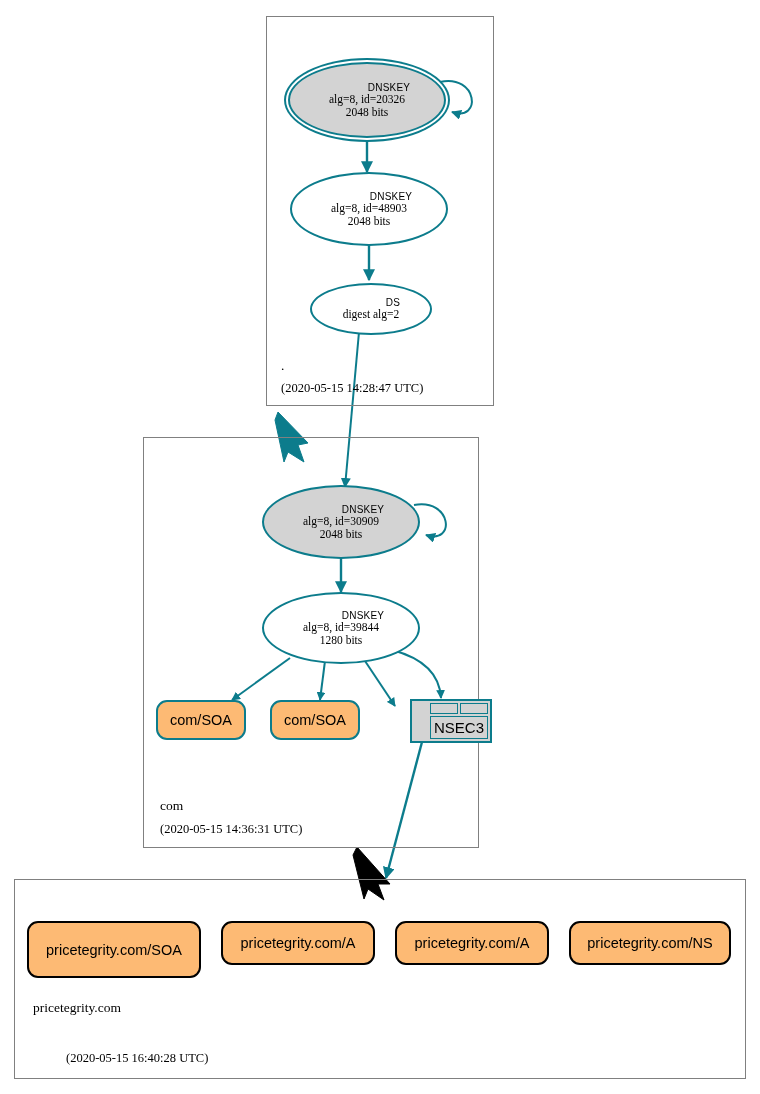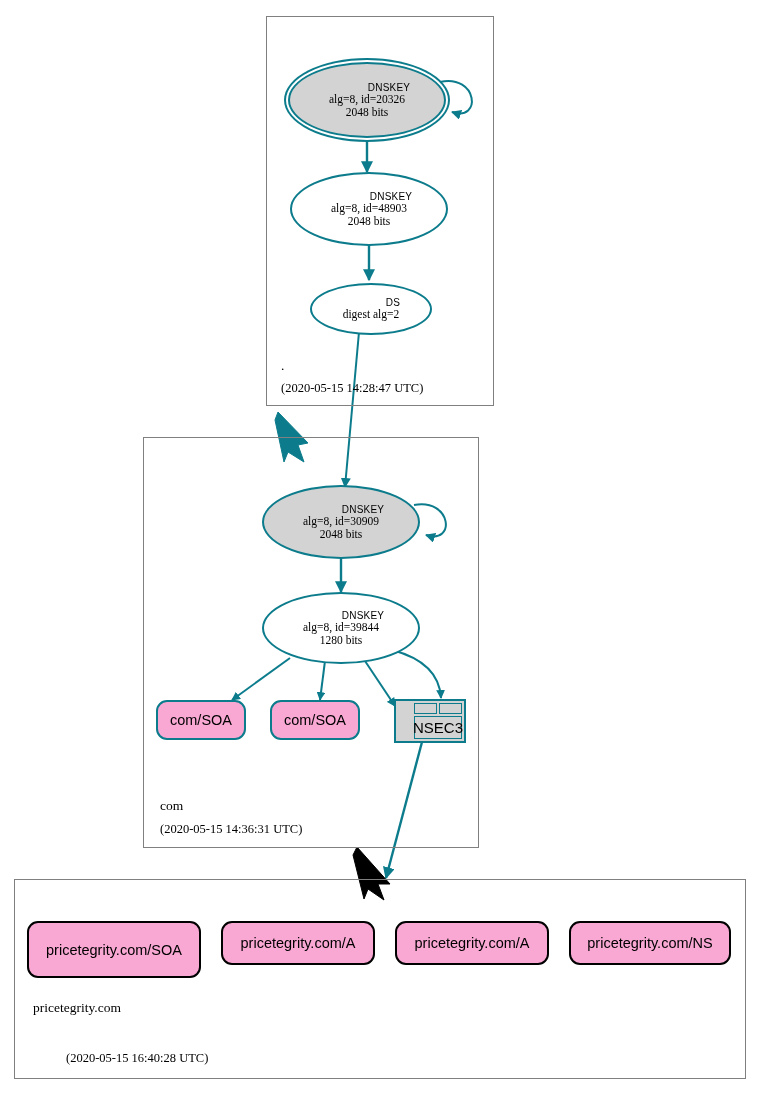--- a/index.html
+++ b/index.html
@@ -66,21 +66,21 @@
   .n-sub {
     font-family: "Liberation Serif", serif;
     font-size: 11.5px;
   }
   
   .node-rrset {
     position: absolute;
     box-sizing: border-box;
     border: 2px solid #0c7c8c;
     border-radius: 11px;
-    background: #f9a8d4;
+    background: #fdba74;
     display: flex;
     align-items: center;
     justify-content: center;
     font-family: "Liberation Sans", sans-serif;
     font-size: 14.5px;
     color: #000000;
     white-space: nowrap;
   }
   .node-rrset.plain { border-color: #000000; border-width: 2px; }
   
@@ -222,21 +222,21 @@
 </div>
 
 <div class="node-rrset" style="left:156px; top:700px; width:90px; height:40px;">
   <span>com/SOA</span>
 </div>
 
 <div class="node-rrset" style="left:270px; top:700px; width:90px; height:40px;">
   <span>com/SOA</span>
 </div>
 
-<div class="node-nsec3" style="left:394px; top:699px; width:72px; height:44px;padding-left:18px;">
+<div class="node-nsec3" style="left:410px; top:699px; width:82px; height:44px;padding-left:18px;">
   <div class="nsec3-head">
     <div class="nsec3-cell"></div>
     <div class="nsec3-cell"></div>
   </div>
   <div class="nsec3-body">NSEC3</div>
 </div>
 
 <div class="zone-box" style="left:14px; top:879px; width:732px; height:200px;"></div>
 <div class="zone-label zone-name" style="left:33px; top:1000px;">pricetegrity.com</div>
 <div class="zone-label zone-time" style="left:33px; top:1051px;margin-left:33px;">(2020-05-15 16:40:28 UTC)</div>

